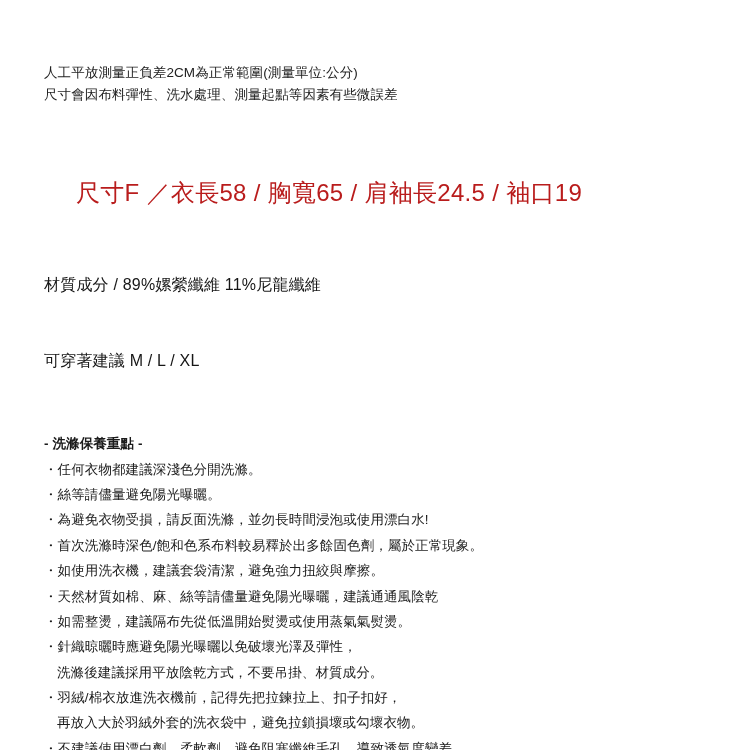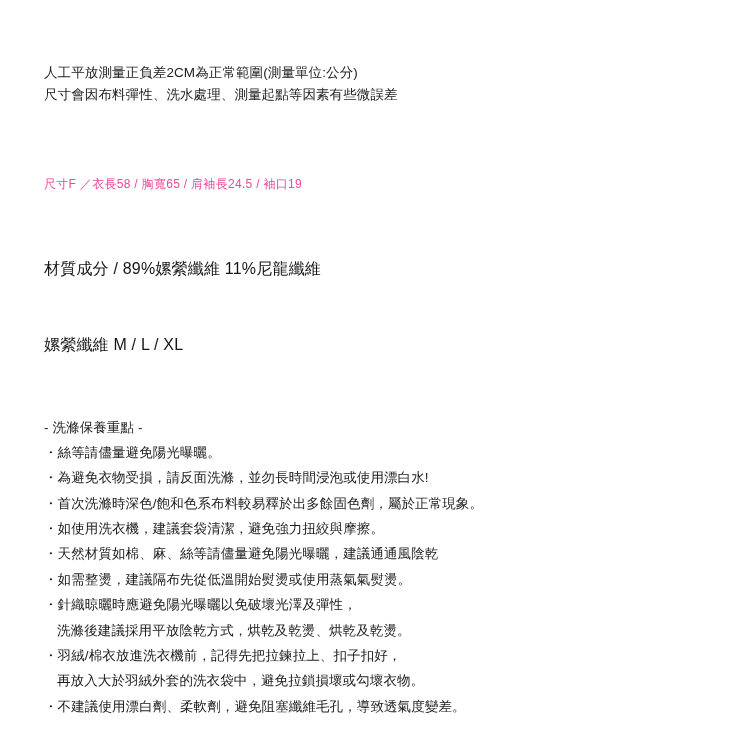--- a/index.html
+++ b/index.html
@@ -26,25 +26,26 @@
     font-size: 13.5px;
     line-height: 1.62;
     color: #222222;
     letter-spacing: 0.1px;
   }
   .measure-note div {
     white-space: nowrap;
   }
   .size-line {
     margin-top: 70px;
-    font-size: 12px;
+    font-size: 24px;
     line-height: 1.4;
-    color: #ec4899;
+    color: #b91c1c;
     letter-spacing: 0.3px;
     white-space: nowrap;
+    margin-left: 32px;
   }
   .material-block {
     margin-top: 62px;
     font-size: 16px;
     line-height: 1.75;
     color: #161616;
     letter-spacing: 0.2px;
   }
   .material-block div {
     white-space: nowrap;
@@ -52,20 +53,21 @@
   }
   .care-block {
     margin-top: 56px;
     font-size: 13.5px;
     line-height: 1.88;
     color: #1b1b1b;
     letter-spacing: 0.1px;
   }
   .care-title {
     white-space: nowrap;
+    font-weight: bold;
   }
   .care-item {
     white-space: nowrap;
   }
   .care-sub {
     white-space: nowrap;
     padding-left: 13px;
   }
 </style>
 </head>
@@ -75,31 +77,32 @@
 
   <div class="measure-note">
     <div>人工平放測量正負差2CM為正常範圍(測量單位:公分)</div>
     <div>尺寸會因布料彈性、洗水處理、測量起點等因素有些微誤差</div>
   </div>
 
   <div class="size-line">尺寸F ／衣長58 / 胸寬65 / 肩袖長24.5 / 袖口19</div>
 
   <div class="material-block">
     <div>材質成分 / 89%嫘縈纖維 11%尼龍纖維</div>
-    <div>嫘縈纖維 M / L / XL</div>
+    <div>可穿著建議 M / L / XL</div>
   </div>
 
   <div class="care-block">
     <div class="care-title">- 洗滌保養重點 -</div>
+    <div class="care-item">・任何衣物都建議深淺色分開洗滌。</div>
     <div class="care-item">・絲等請儘量避免陽光曝曬。</div>
     <div class="care-item">・為避免衣物受損，請反面洗滌，並勿長時間浸泡或使用漂白水!</div>
     <div class="care-item">・首次洗滌時深色/飽和色系布料較易釋於出多餘固色劑，屬於正常現象。</div>
     <div class="care-item">・如使用洗衣機，建議套袋清潔，避免強力扭絞與摩擦。</div>
     <div class="care-item">・天然材質如棉、麻、絲等請儘量避免陽光曝曬，建議通通風陰乾</div>
     <div class="care-item">・如需整燙，建議隔布先從低溫開始熨燙或使用蒸氣氣熨燙。</div>
     <div class="care-item">・針織晾曬時應避免陽光曝曬以免破壞光澤及彈性，</div>
-    <div class="care-sub">洗滌後建議採用平放陰乾方式，烘乾及乾燙、烘乾及乾燙。</div>
+    <div class="care-sub">洗滌後建議採用平放陰乾方式，不要吊掛、材質成分。</div>
     <div class="care-item">・羽絨/棉衣放進洗衣機前，記得先把拉鍊拉上、扣子扣好，</div>
     <div class="care-sub">再放入大於羽絨外套的洗衣袋中，避免拉鎖損壞或勾壞衣物。</div>
     <div class="care-item">・不建議使用漂白劑、柔軟劑，避免阻塞纖維毛孔，導致透氣度變差。</div>
   </div>
 
 </div>
 
 </body></html>

